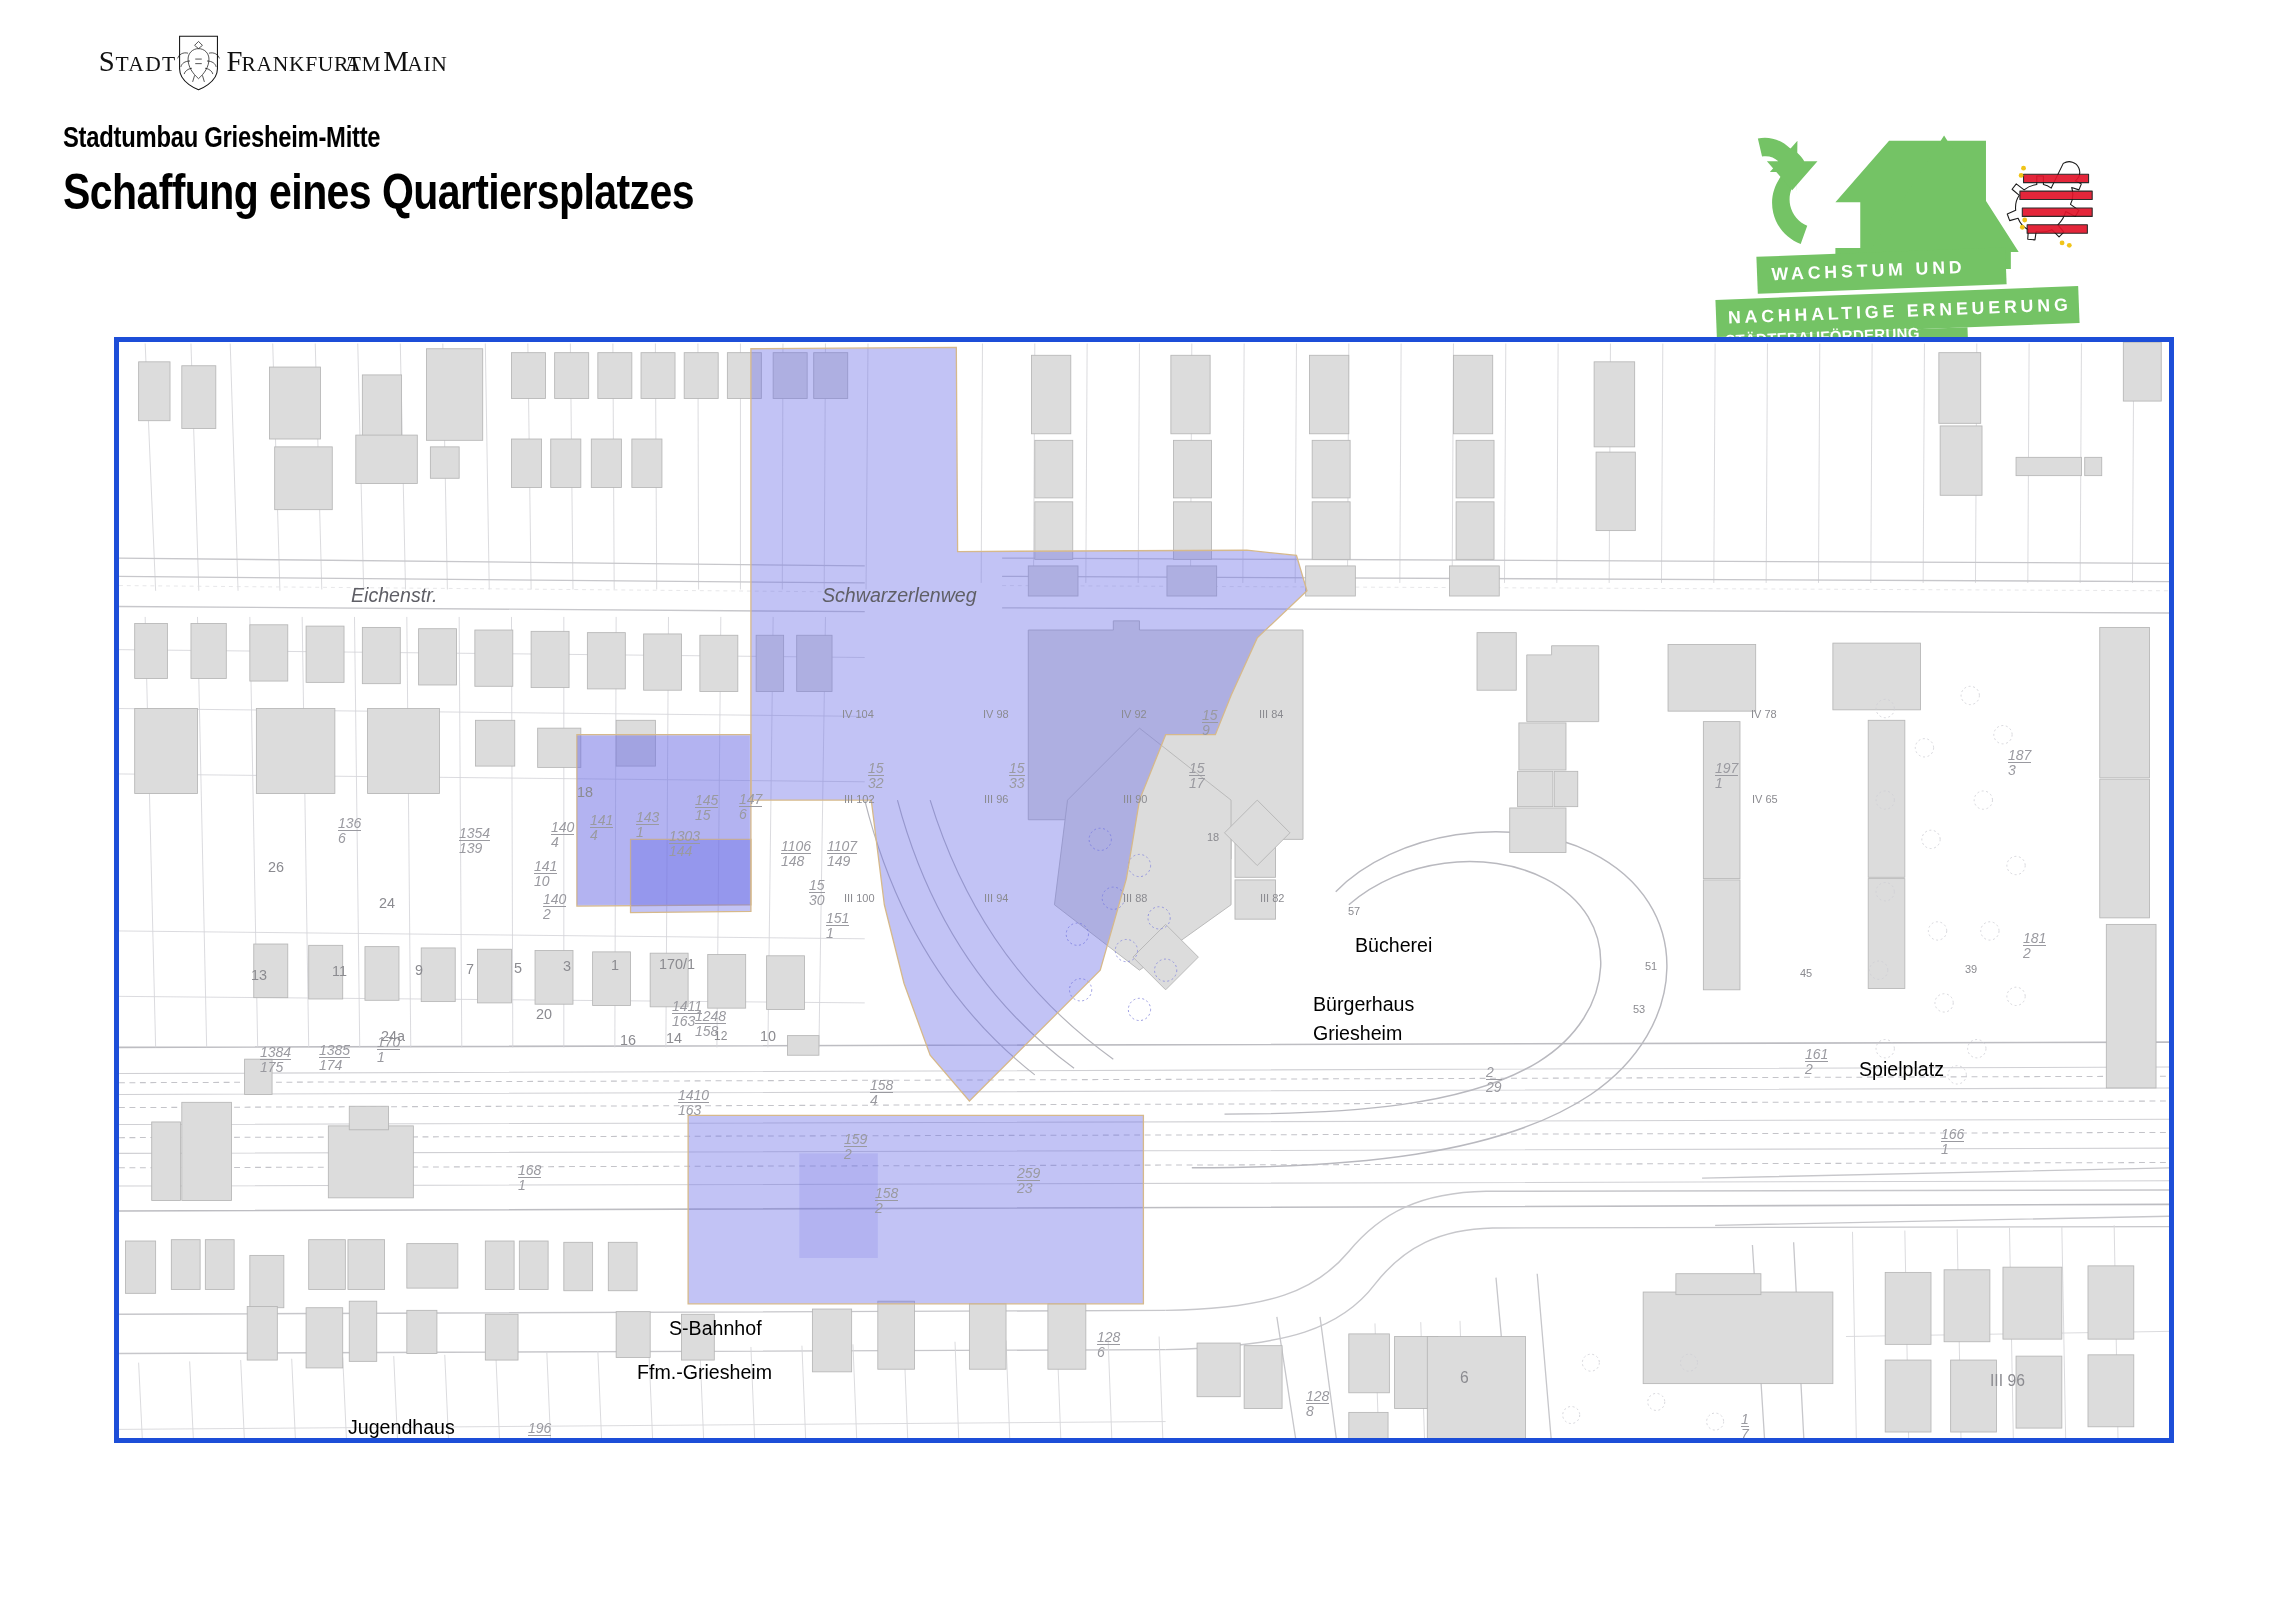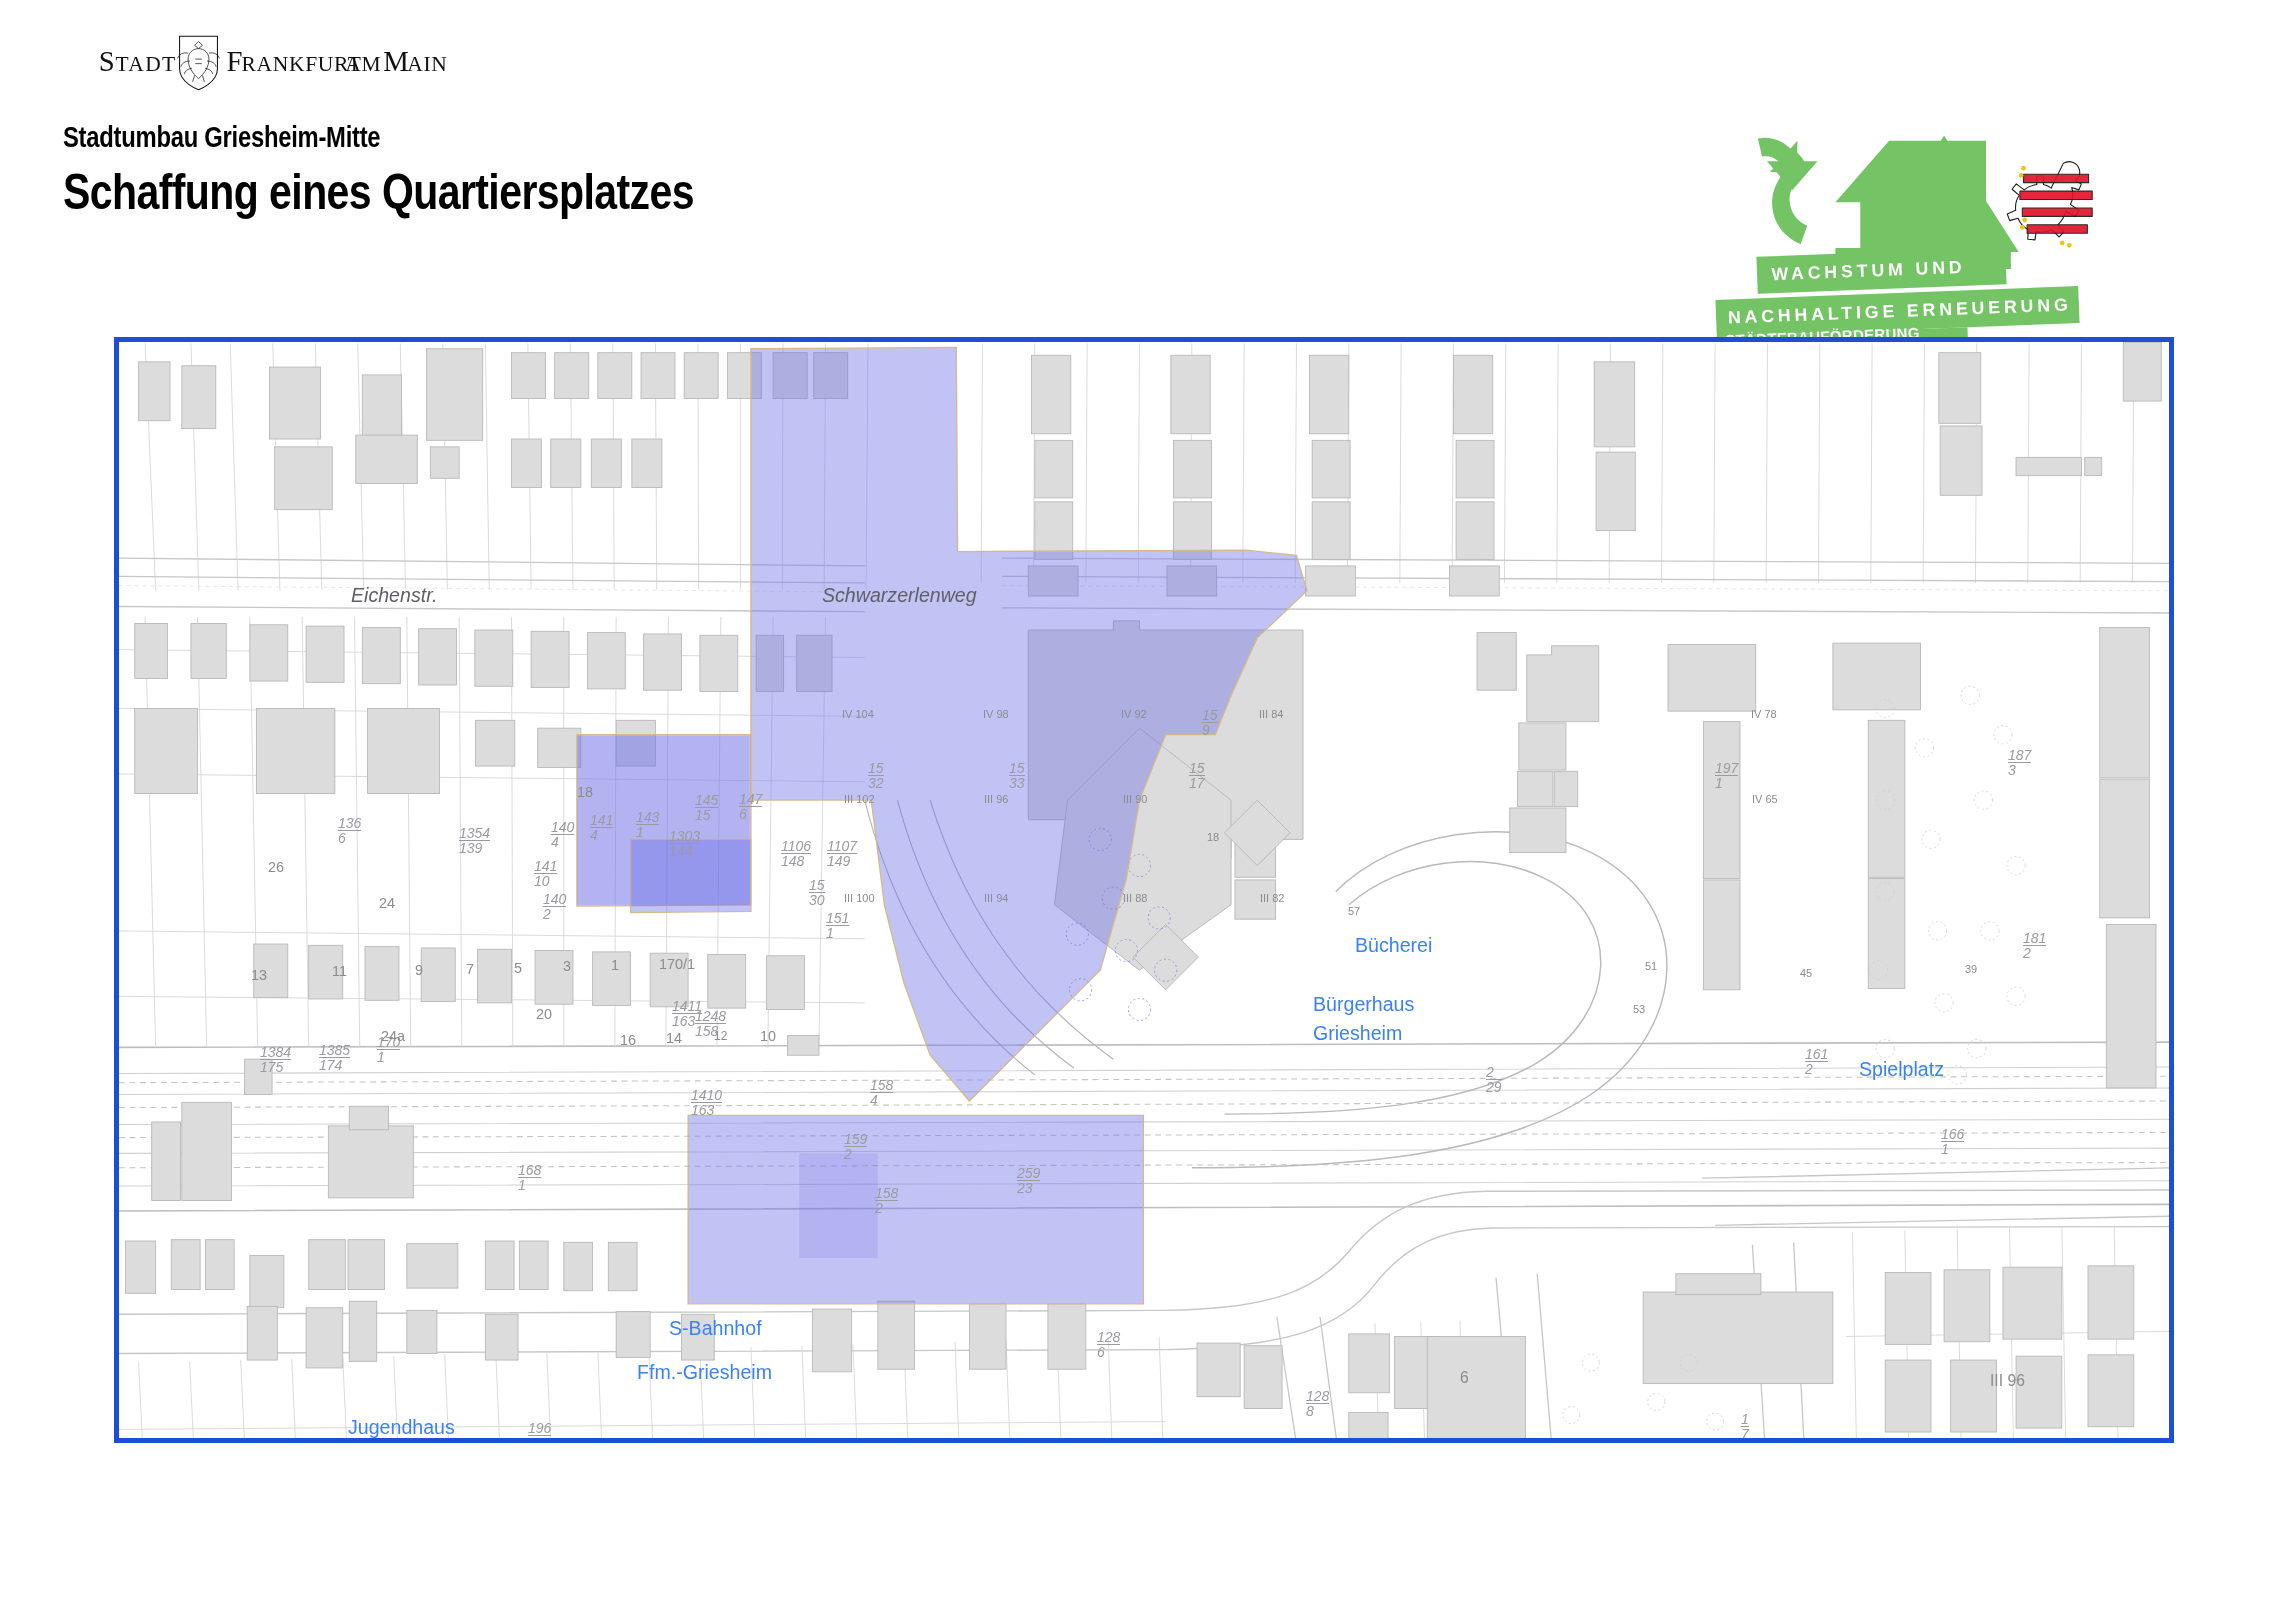--- a/index.html
+++ b/index.html
@@ -30,21 +30,21 @@
   #wl-band3{left:7.9px;top:211px;width:249px;height:23.6px;transform:rotate(-2.2deg);
             letter-spacing:0.3px;font-size:15px;padding-left:6.5px;box-sizing:border-box;}
 
   
   #map{position:absolute;left:114px;top:337px;width:2060px;height:1106px;
        background:#fff;border:5px solid #1d4ed8;overflow:hidden;box-sizing:border-box;}
   #map-canvas{position:absolute;inset:0;}
   .maplabel{position:absolute;color:#6d6d72;font-family:"Liberation Sans",sans-serif;
             white-space:nowrap;pointer-events:none;}
   .street{font-style:italic;font-size:19.6px;color:#5f5f66;}
-  .place{font-size:19.6px;color:#3b82f6;}
+  .place{font-size:19.6px;color:#000000;}
   .hnum{font-size:11px;color:#8b8b90;}
   .frac{font-size:14px;color:#9a9aa0;font-style:italic;text-align:left;line-height:1.0;}
   .frac b{display:block;border-bottom:0.7px solid #9a9aa0;font-weight:normal;}
 
   
   #footer{position:absolute;left:0;top:1475px;width:2295px;height:137px;}
 </style>
 </head>
 <body>
 
@@ -489,21 +489,21 @@
 
   <div class="maplabel frac" style="left:1367px;top:723px;"><b>2</b>29</div>
   <div class="maplabel frac" style="left:258px;top:693px;"><b>170</b>1</div>
   <div class="maplabel frac" style="left:141px;top:703px;"><b>1384</b>175</div>
   <div class="maplabel frac" style="left:200px;top:701px;"><b>1385</b>174</div>
   <div class="maplabel frac" style="left:576px;top:667px;"><b>1248</b>158</div>
   <div class="maplabel frac" style="left:751px;top:736px;"><b>158</b>4</div>
   <div class="maplabel frac" style="left:725px;top:790px;"><b>159</b>2</div>
   <div class="maplabel frac" style="left:756px;top:844px;"><b>158</b>2</div>
   <div class="maplabel frac" style="left:553px;top:657px;"><b>1411</b>163</div>
-  <div class="maplabel frac" style="left:559px;top:746px;margin-left:13px;"><b>1410</b>163</div>
+  <div class="maplabel frac" style="left:559px;top:746px;"><b>1410</b>163</div>
   <div class="maplabel frac" style="left:399px;top:821px;"><b>168</b>1</div>
   <div class="maplabel frac" style="left:409px;top:1079px;"><b>196</b>47</div>
 
   <div class="maplabel frac" style="left:978px;top:988px;"><b>128</b>6</div>
   <div class="maplabel frac" style="left:1187px;top:1047px;"><b>128</b>8</div>
   <div class="maplabel frac" style="left:898px;top:824px;"><b>259</b>23</div>
 
   <div class="maplabel frac" style="left:1622px;top:1070px;"><b>1</b>7</div>
 
   <div class="maplabel frac" style="left:219px;top:474px;"><b>136</b>6</div>

